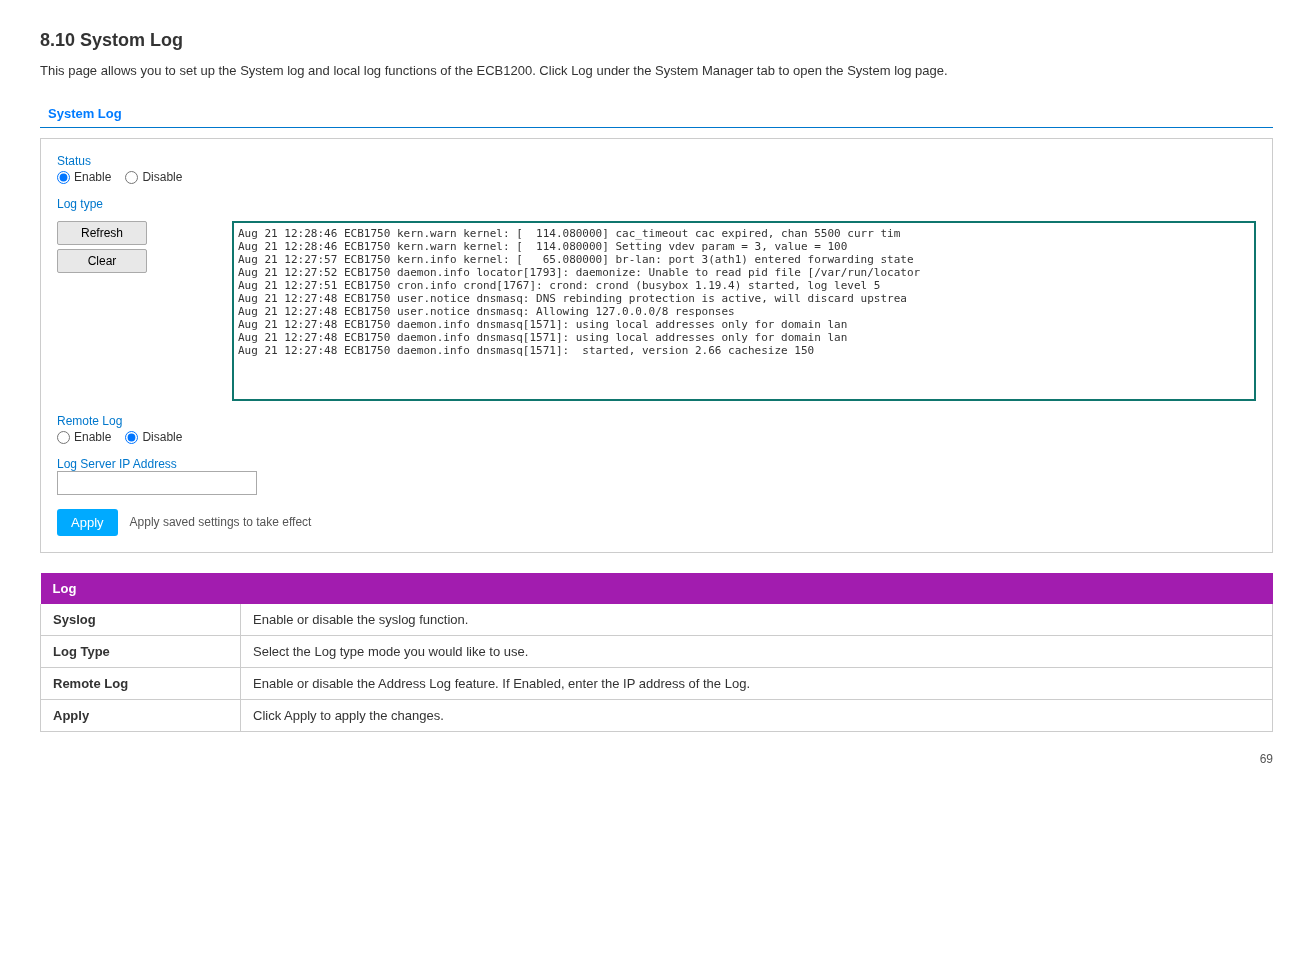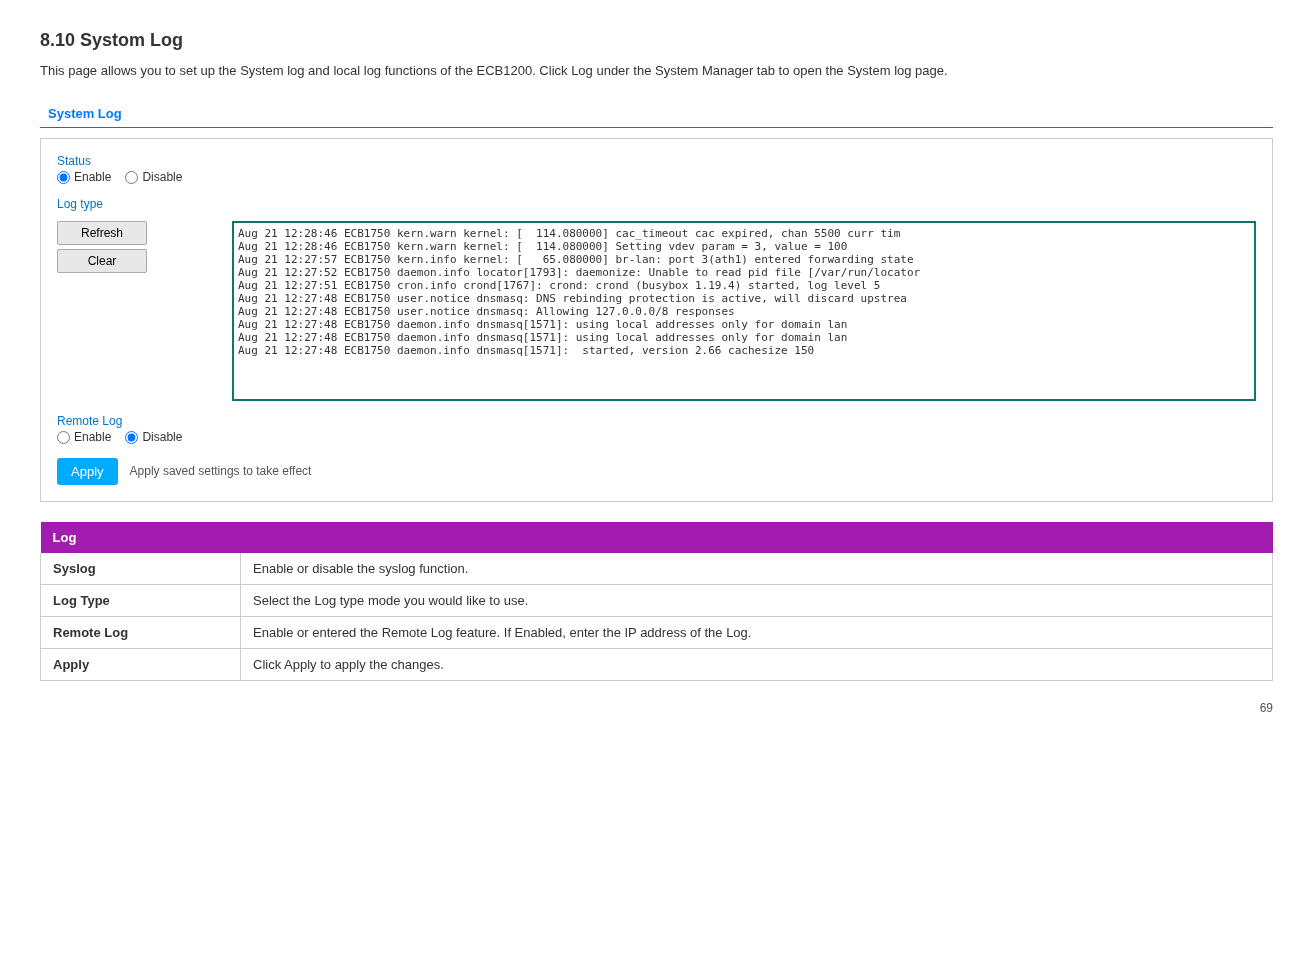--- a/index.html
+++ b/index.html
@@ -228,20 +228,26 @@
         <input type="radio" name="remote_log" value="enable" style="">
         <span>Enable</span>
       </label>
       <label>
         <input type="radio" name="remote_log" value="disable" checked="" style="">
         <span>Disable</span>
       </label>
     </div>
   </div>
 
+  <div class="form-row">
+    <div class="form-label">Log Server IP Address</div>
+    <div class="form-control">
+      <input type="text" class="log-server-input" style="">
+    </div>
+  </div>
 
   <div class="apply-row">
     <button class="btn-apply">Apply</button>
     <span class="apply-note">Apply saved settings to take effect</span>
   </div>
 
 </div>
 
 <table class="ref-table">
   <thead>
@@ -253,21 +259,21 @@
   <tr>
         <td class="col-term">Syslog</td>
         <td>Enable or disable the syslog function.</td>
       </tr>
       <tr>
         <td class="col-term">Log Type</td>
         <td>Select the Log type mode you would like to use.</td>
       </tr>
       <tr>
         <td class="col-term">Remote Log</td>
-        <td>Enable or entered the Remote Log feature. If Enabled, enter the IP address of the Log.</td>
+        <td>Enable or disable the Address Log feature. If Enabled, enter the IP address of the Log.</td>
       </tr>
       <tr>
         <td class="col-term">Apply</td>
         <td>Click Apply to apply the changes.</td>
       </tr>
     </tbody>
 </table>
 
 <div class="page-number">69</div>
 

